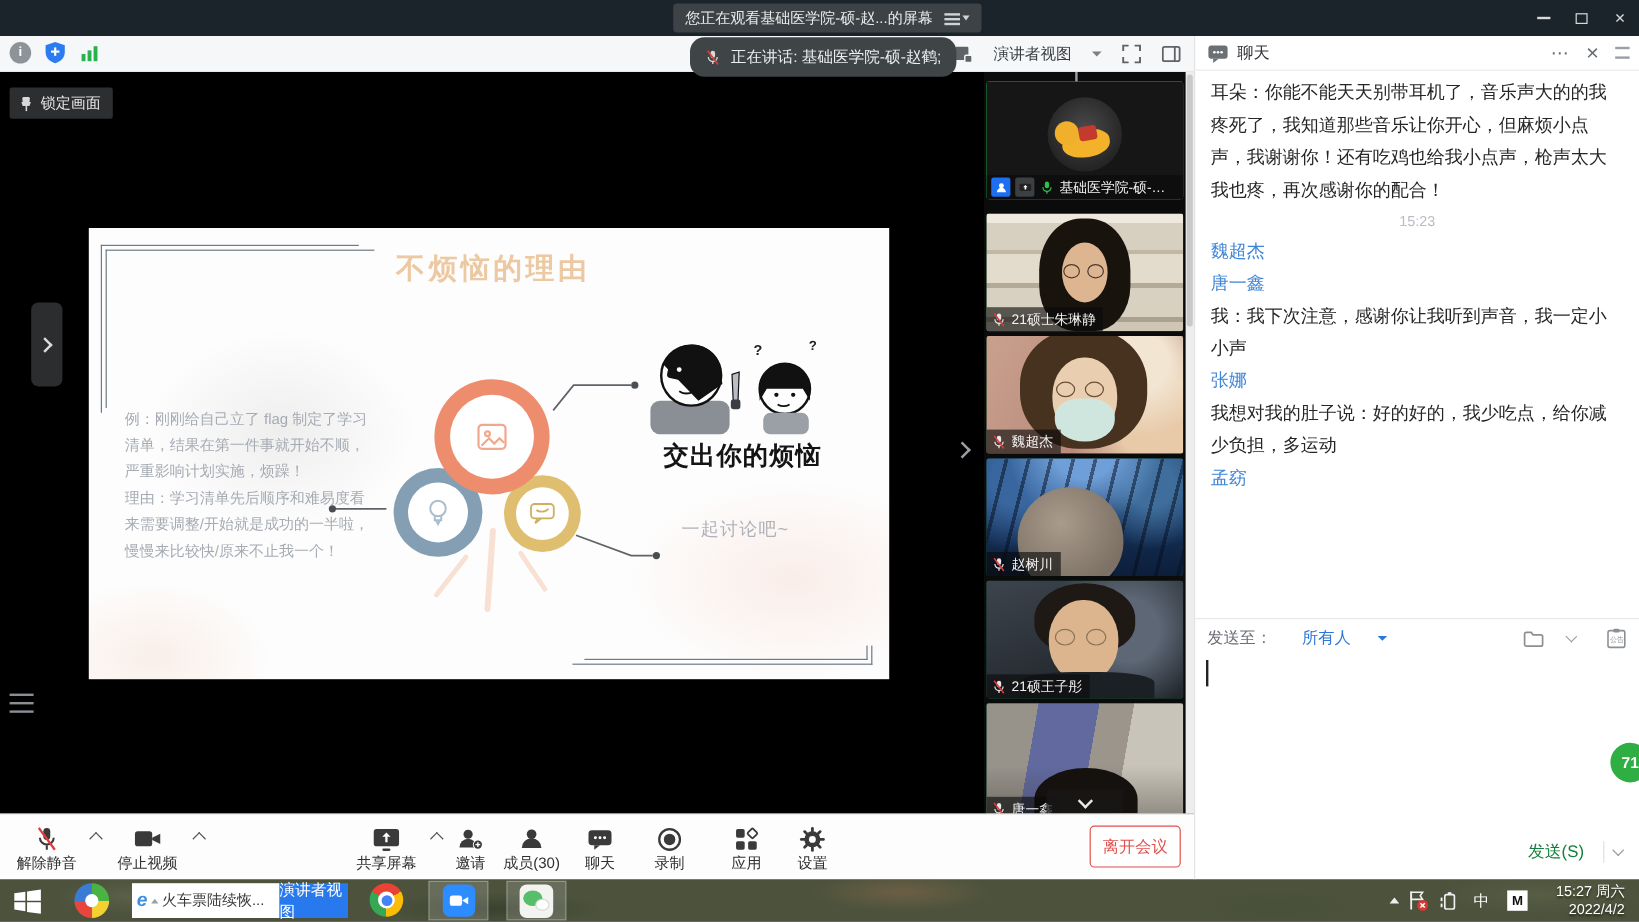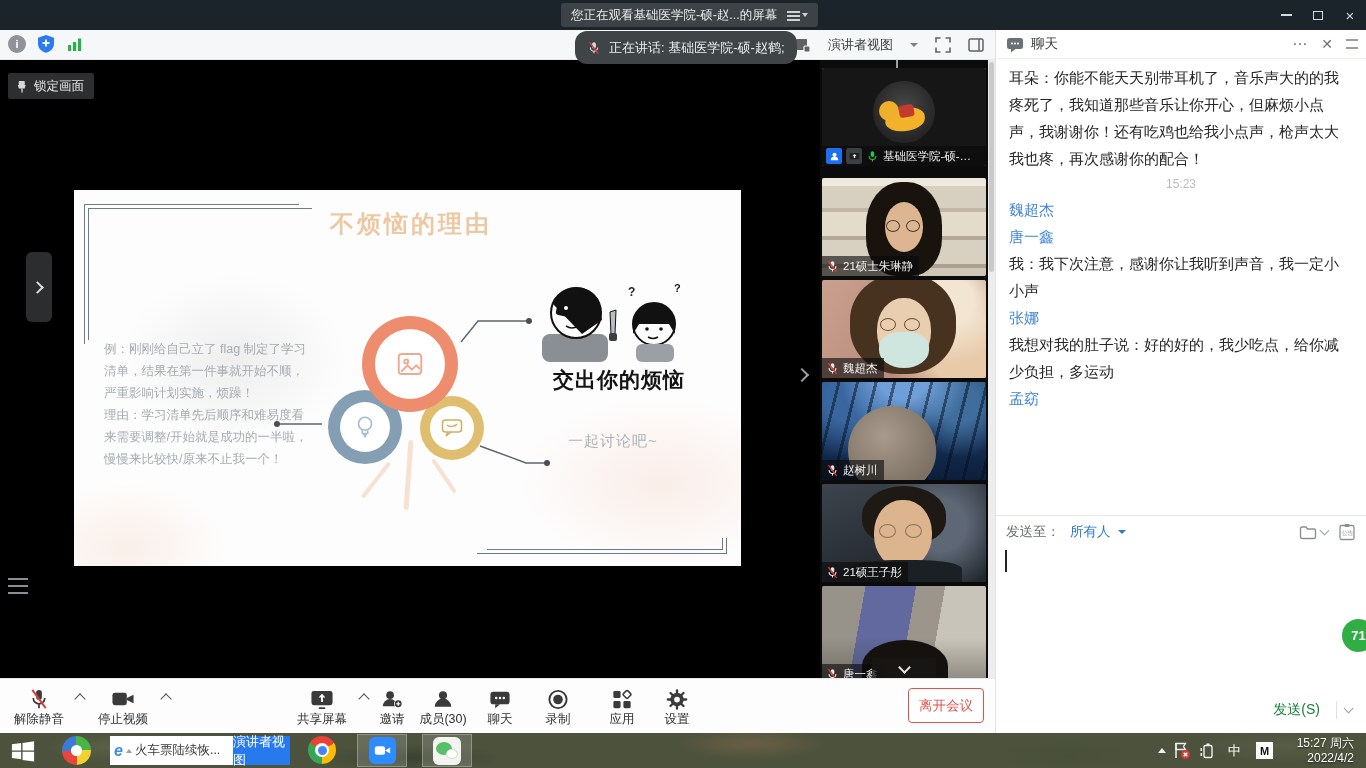--- a/index.html
+++ b/index.html
@@ -123,21 +123,21 @@
   .chead .ttl{font-size:13.5px;color:#2f3237}
   .chead .sp{flex:1}
   .chead .more{color:#6b7075;font-size:15px;letter-spacing:1px}
   .chead .cls{color:#6b7075;font-size:14px;margin:0 6px}
   .chead .handle{width:12px;height:10px;border-top:2px solid #9aa0a6;border-bottom:2px solid #9aa0a6}
   .cmsgs{position:absolute;left:0;top:30px;right:0;height:455px;padding:4px 13px 0;overflow:hidden}
   .cmsg{font-size:15px;line-height:27px;color:#262626}
   .ctime{text-align:center;color:#b9bdc3;font-size:12px;line-height:24px}
   .cname{color:#4086d8;font-size:15px;line-height:27px}
   .cfoot{position:absolute;left:0;right:0;top:485px;border-top:1px solid #e8e8e8}
-  .sendrow{display:flex;align-items:center;height:32px;padding:0 10px;gap:4px}
+  .sendrow{display:flex;align-items:center;height:32px;padding:0 10px;gap:19px}
   .sendto-label{color:#6b6f76;font-size:13.5px}
   .sendto-val{color:#2d77d8;font-size:13.5px;margin-left:6px}
   .tri-blue{width:0;height:0;border-left:4px solid transparent;border-right:4px solid transparent;border-top:4.5px solid #2d77d8;margin-left:3px}
   .sendrow .sp{flex:1}
   .annot{position:relative;width:18px;height:18px}
   .annot .at{position:absolute;left:3px;top:6px;font-size:6.5px;color:#8a8f94;transform:scale(.9);letter-spacing:0}
   .cursorline{position:absolute;left:9px;top:520px;width:1.5px;height:22px;background:#222}
   .sendbtn-row{position:absolute;right:8px;top:668px;display:flex;align-items:center;gap:8px}
   .sendbtn{color:#15803d;font-size:14px;padding:3px 8px}
   .send-div{width:1px;height:18px;background:#e0e0e0}

